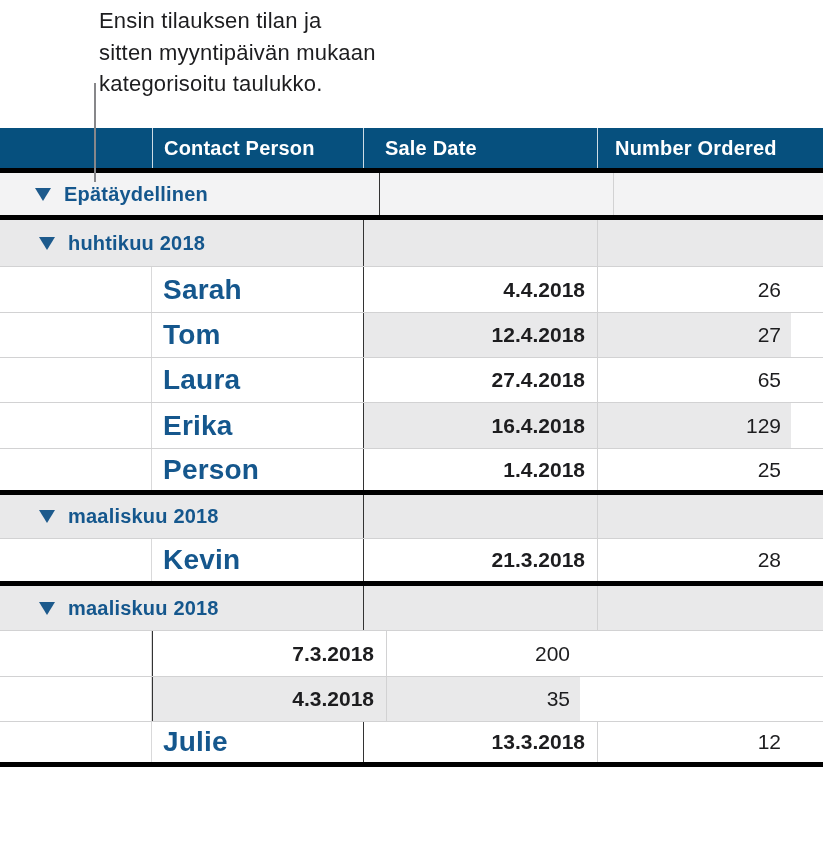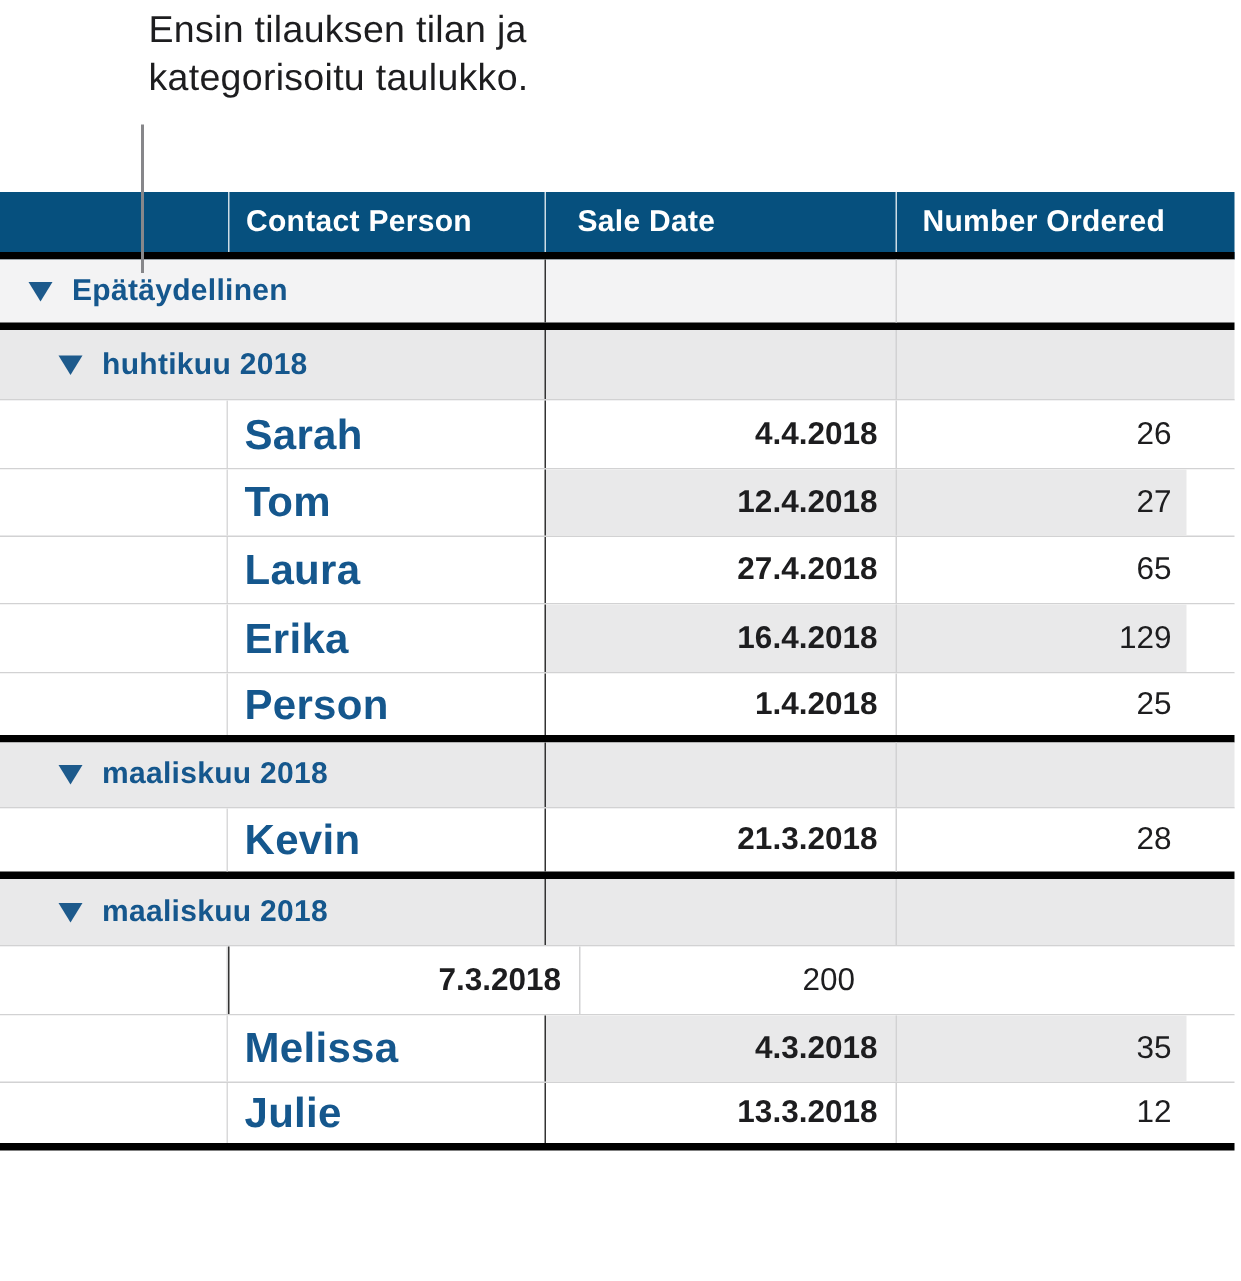--- a/index.html
+++ b/index.html
@@ -5,21 +5,21 @@
   html,body{margin:0;padding:0;}
   body{
     width:827px;height:854px;position:relative;overflow:hidden;
     background:#ffffff;
     font-family:"Liberation Sans","DejaVu Sans",sans-serif;
     -webkit-font-smoothing:antialiased;
   }
   
   .caption{
     position:absolute;left:99px;top:5px;
-    font-size:25px;line-height:31.5px;color:var(--caption-text,#1d1d1f);
+    font-size:22px;line-height:31.5px;color:var(--caption-text,#1d1d1f);
     letter-spacing:.2px;
   }
   .callout-line{
     position:absolute;left:94px;top:83px;width:2px;height:99px;
     background:var(--callout-gray,#87878a);z-index:10;
   }
   
   .tbl{position:absolute;left:0;top:128px;width:823px;}
   .trow{display:flex;width:823px;box-sizing:border-box;}
   .bb-black{border-bottom:5px solid var(--thick-line,#000);}
@@ -29,21 +29,21 @@
   .c-name{width:211px;padding-left:11px;}
   .c-date{width:234px;}
   .c-qty{width:194px;}
   
   .hrow{height:45px;background:var(--header-bg,#06507e);}
   .hcell{color:var(--header-text,#fff);font-weight:bold;font-size:20px;letter-spacing:.2px;}
   .hdiv{border-left:1px solid rgba(255,255,255,.8);}
   .hrow .c-date{padding-left:21px;}
   .hrow .c-qty{padding-left:17px;}
   
-  .catrow-1{background:var(--cat1-bg,#f3f3f4);}
+  .catrow-1{background:var(--cat1-bg,#f3f3f4);padding-left:16px;}
   .catrow-2{background:var(--cat2-bg,#e9e9ea);}
   .catcell{width:363px;display:flex;align-items:center;}
   .catcell.lvl1{padding-left:19px;}
   .catcell.lvl2{padding-left:39px;}
   .catlabel{font-weight:bold;font-size:20px;color:var(--accent-blue,#15578d);letter-spacing:.2px;}
   .tri{
     width:0;height:0;margin-right:13px;flex:0 0 auto;
     border-left:8.5px solid transparent;border-right:8.5px solid transparent;
     border-top:13px solid var(--triangle-blue,#1d5a8c);
   }
@@ -56,20 +56,21 @@
   .val{justify-content:flex-end;font-size:21px;color:var(--body-text,#1d1d1f);}
   .c-date.val{padding-right:12px;font-weight:bold;}
   .c-qty.val{padding-right:10px;}
   .banded{background:var(--band-gray,#e9e9ea);}
 </style>
 </head>
 <body>
 
 <div class="caption">
   <div>Ensin tilauksen tilan ja</div>
+  <div>sitten myyntipäivän mukaan</div>
   <div>kategorisoitu taulukko.</div>
 </div>
 <div class="callout-line"></div>
 
 <div class="tbl">
 
   <div class="trow hrow bb-black">
     <div class="cell stub"></div>
     <div class="cell c-name hcell hdiv">Contact Person</div>
     <div class="cell c-date hcell hdiv">Sale Date</div>
@@ -156,21 +157,20 @@
   </div>
 
   <div class="trow drow bb-thin" style="height:46px">
     <div class="cell stub"></div>
     <div class="cell c-date val dark-l">7.3.2018</div>
     <div class="cell c-qty val thin-l">200</div>
   </div>
 
   <div class="trow drow bb-thin" style="height:45px">
     <div class="cell stub"></div>
-    <div class="cell c-name name">Melissa</div>
     <div class="cell c-date val dark-l banded">4.3.2018</div>
     <div class="cell c-qty val thin-l banded">35</div>
   </div>
 
   <div class="trow drow bb-black" style="height:45px">
     <div class="cell stub"></div>
     <div class="cell c-name name">Julie</div>
     <div class="cell c-date val dark-l">13.3.2018</div>
     <div class="cell c-qty val thin-l">12</div>
   </div>

